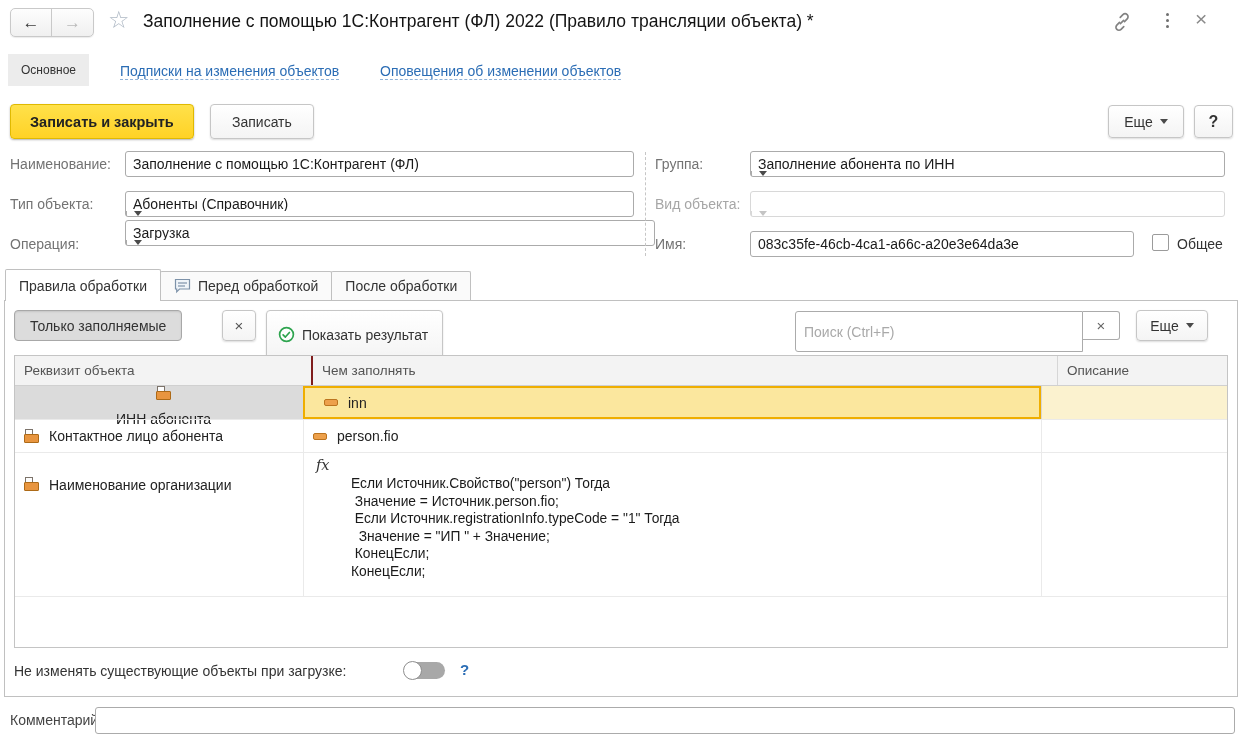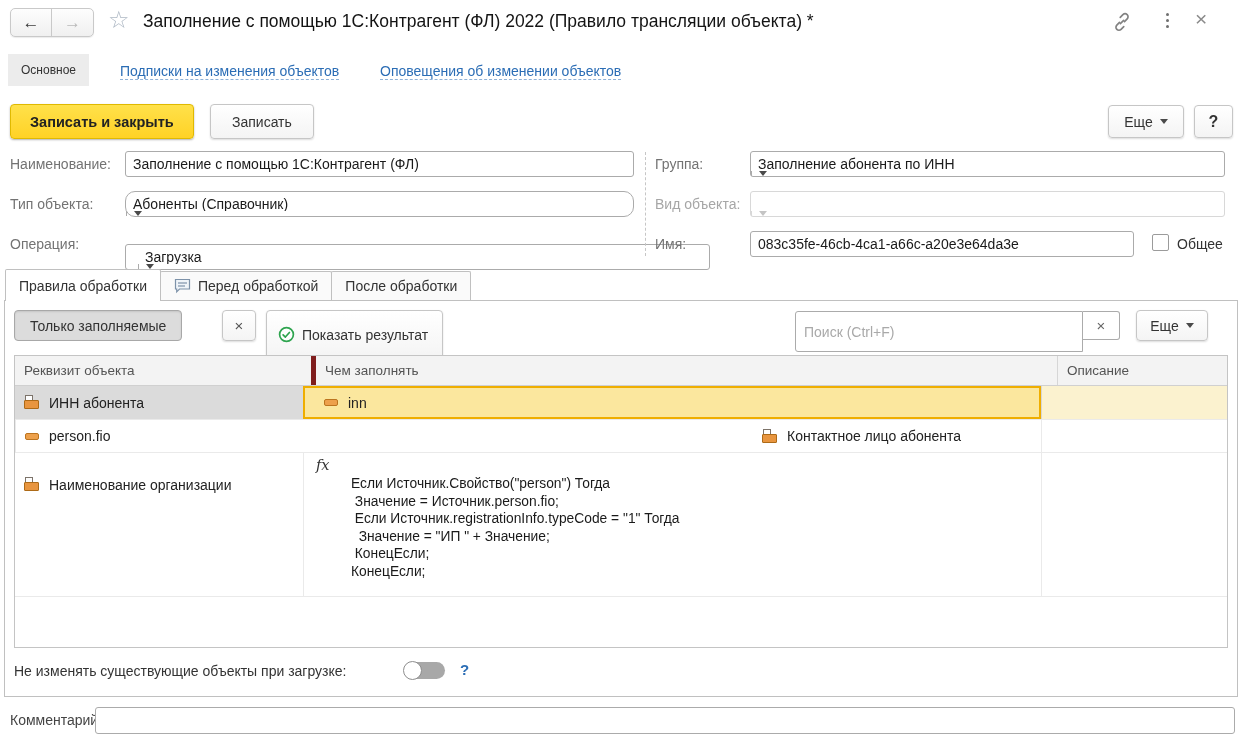--- a/index.html
+++ b/index.html
@@ -60,28 +60,28 @@
   .search-input { width:288px; height:41px; border:1px solid #ABABAB; border-radius:3px 0 0 3px; padding:0 8px; font-size:14px; color:#1A1A1A; outline:none; }
   .search-input::placeholder { color:#A9A9A9; }
   .search-clear { width:37px; height:29px; border:1px solid #ABABAB; border-left:none; border-radius:0 3px 3px 0; background:#fff; display:flex; align-items:center; justify-content:center; font-size:15px; color:#666; cursor:pointer; box-shadow:none; }
   .btn-more-panel { left:1136px; top:310px; width:72px; height:31px; }
 
   
   .table { left:14px; top:355px; width:1214px; height:293px; border:1px solid #C4C4C4; background:#fff; }
   .thead { display:flex; height:30px; background:#F3F3F3; border-bottom:1px solid #D0D0D0;gap:8px; }
   .th { font-size:13.5px; color:#545454; line-height:29px; padding-left:9px; cursor:pointer; }
   .c1 { width:288px; }
-  .c2 { width:738px; border-left:5px solid #7f1d1d; }
+  .c2 { width:738px; border-left:2px solid #7f1d1d; }
   .c3 { flex:1; border-left:1px solid #D6D6D6; }
   .trow { display:flex; }
   .td { display:flex; align-items:center; gap:10px; padding-left:9px; font-size:14px; color:#222; cursor:default; }
   .r1, .r2 { height:33px; }
   .r2 .td, .r3 .td { border-top:1px solid #EAEAEA; }
   .r2 .c2, .r2 .c3, .r3 .c2, .r3 .c3 { border-left:1px solid #EAEAEA; }
-  .sel-gray { background:#DBDBDB; }
+  .sel-gray { background:#DBDBDB;flex-direction:column; }
   .cur-cell { background:#FBE79E; border:2px solid #EFAE00 !important; padding-left:19px; }
   .sel-yellow { background:#FBF2CF; }
   .r3 { height:145px; }
   .r3 .td { align-items:flex-start; padding-top:24px; }
   .r3 .c2 { display:block; padding-top:4px; border-bottom:1px solid #EAEAEA; }
   .r3 .c1, .r3 .c3 { border-bottom:1px solid #EAEAEA; }
   .fx { font-style:italic; font-family:"DejaVu Serif", serif; font-size:14.5px; color:#333; margin-left:3px; }
   .code { margin-left:38px; margin-top:2px; }
   .code span { display:block; white-space:pre; font-size:13.8px; line-height:17.5px; color:#1A1A1A; }
 
@@ -135,28 +135,28 @@
   <div class="abs btn btn-save">Записать</div>
   <div class="abs btn btn-more-top">
       <span>Еще</span>
       <span class="caret"></span>
     </div>
   <div class="abs btn btn-help">?</div>
 
   <div class="abs flabel" style="left:10px; top:156px;">Наименование:</div>
   <input class="tfield" style="left: 125px; top: 151px; width: 509px;" value="Заполнение с помощью 1С:Контрагент (ФЛ)">
   <div class="abs flabel" style="left:10px; top:196px;">Тип объекта:</div>
-  <div class="combo" style="left:125px; top:191px; width:509px;border-radius:10px;">
+  <div class="combo" style="left:125px; top:191px; width:509px;">
     <div class="combo-text">Абоненты (Справочник)</div>
     <div class="combo-btn">
         <span class="caret"></span>
       </div>
   </div>
   <div class="abs flabel" style="left:10px; top:236px;">Операция:</div>
-  <div class="combo" style="left:125px; top:244px; width:585px;padding-left:12px;">
+  <div class="combo" style="left:125px; top:220px; width:530px;">
     <div class="combo-text">Загрузка</div>
     <div class="combo-btn">
         <span class="caret"></span>
       </div>
   </div>
 
   <div class="abs dashed-sep"></div>
 
   <div class="abs flabel" style="left:655px; top:156px;">Группа:</div>
   <div class="combo" style="left:750px; top:151px; width:475px;">
@@ -229,27 +229,27 @@
         <span class="attr-icon"></span>
         <span>ИНН абонента</span>
       </div>
       <div class="td c2 cur-cell">
         <span class="dash-icon"></span>
         <span>inn</span>
       </div>
       <div class="td c3 sel-yellow"></div>
     </div>
     <div class="trow r2">
+      <div class="td c1">
+        <span class="attr-icon"></span>
+        <span>Контактное лицо абонента</span>
+      </div>
       <div class="td c2">
         <span class="dash-icon"></span>
         <span>person.fio</span>
-      </div>
-      <div class="td c1">
-        <span class="attr-icon"></span>
-        <span>Контактное лицо абонента</span>
       </div>
       <div class="td c3"></div>
     </div>
     <div class="trow r3">
       <div class="td c1">
         <span class="attr-icon"></span>
         <span>Наименование организации</span>
       </div>
       <div class="td c2">
         <span class="fx">fx</span>

